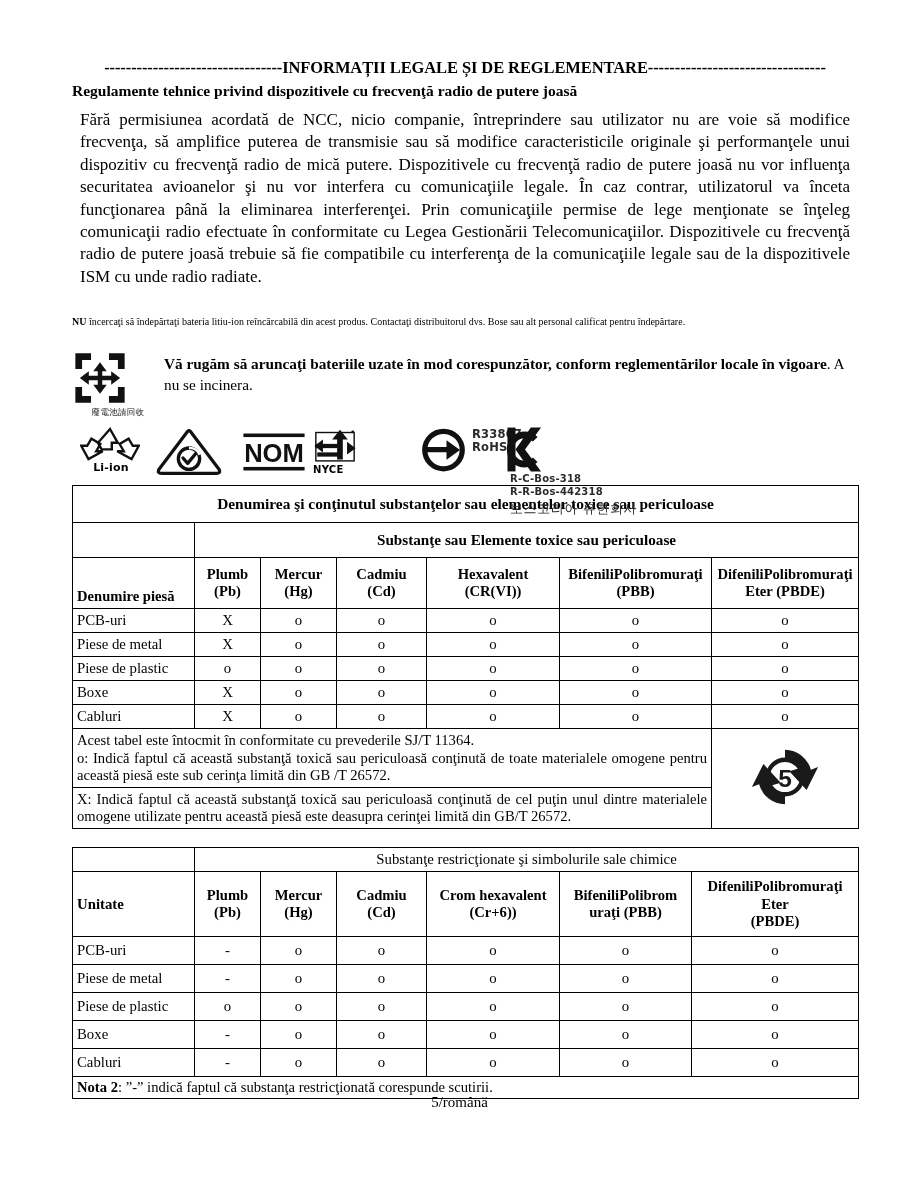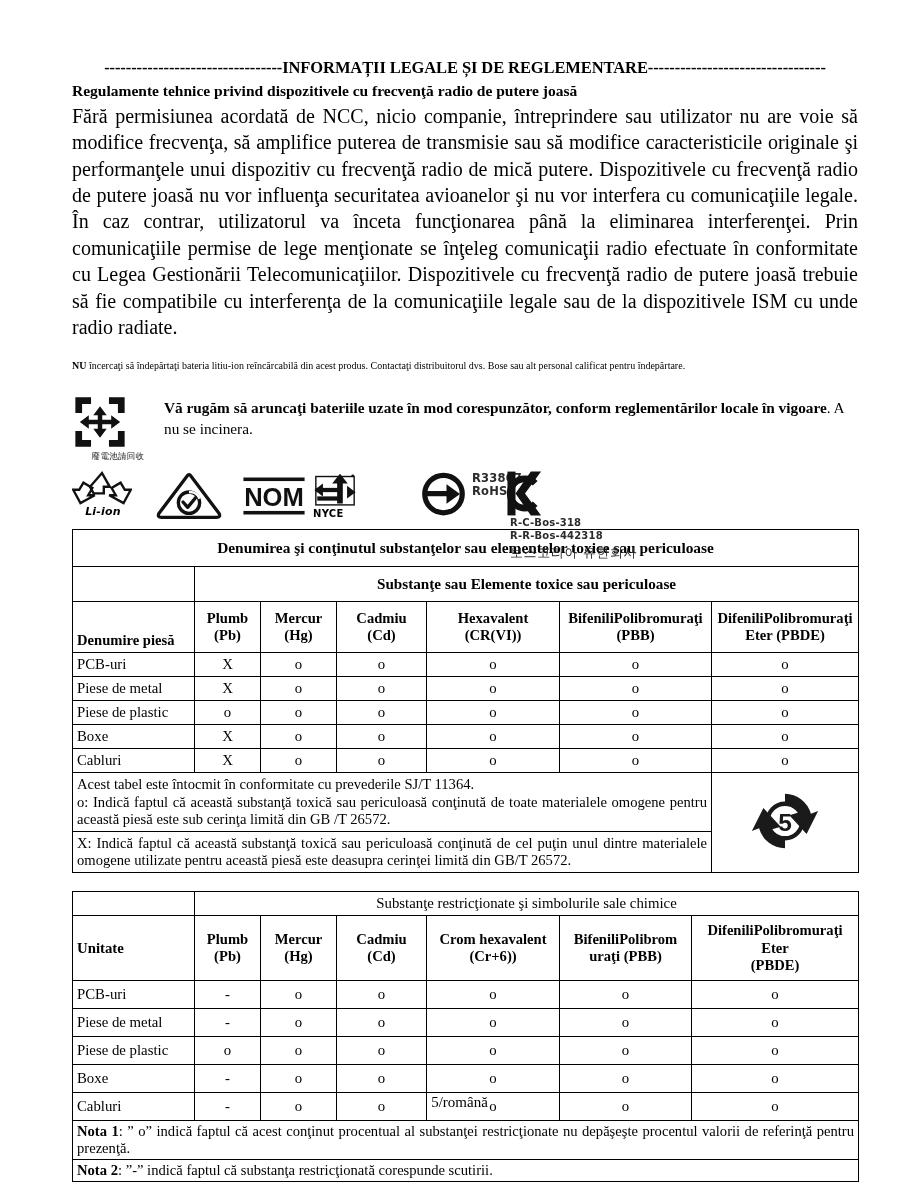--- a/index.html
+++ b/index.html
@@ -38,24 +38,24 @@
     margin: 0 0 2px 0;
     line-height: 1.25;
   }
   .subhead {
     font-size: 15.5px;
     font-weight: bold;
     margin: 0 0 2px 0;
     line-height: 1.3;
   }
   .body-para {
-    font-size: 20px;
+    font-size: 17px;
     text-align: justify;
     line-height: 1.32;
-    margin: 0;
+    margin: 8px;
     hyphens: none;
   }
   .para-gap { height: 19px; }
 
   .nu-para {
     font-size: 10px;
     text-align: left;
     line-height: 1.32;
     margin: 0;
   }
@@ -271,21 +271,21 @@
         </span>
         <div class="cn-caption">廢電池請回收</div>
       </div>
       <div class="batt-note">
         <b>Vă rugăm să aruncaţi bateriile uzate în mod corespunzător, conform reglementărilor locale în vigoare</b><span>. A nu se incinera.</span>
       </div>
     </div>
 
     <div class="logo-strip">
 
-      <div class="logo" style="left:0px; top:0px; width:62px;font-style:italic;">
+      <div class="logo" style="left:8px; top:0px; width:62px;">
         <span>
           <svg width="60" height="38" viewBox="0 0 100 62" aria-hidden="true">
             <g fill="none" stroke="#111" stroke-width="4">
               <path d="M50 6 L63 29 L53 29 L53 40 L36 40 L30 29 Z"></path>
               <path d="M14 56 L2 34 L12 34 L19 22 L34 31 L27 43 L38 43 Z"></path>
               <path d="M86 56 L98 34 L88 34 L81 22 L66 31 L73 43 L62 43 Z"></path>
             </g>
           </svg>
         </span>
         <div class="liion-label">Li-ion</div>
@@ -548,23 +548,20 @@
           <td class="t2-row t-left">Cabluri</td>
           <td class="t2-row t-center">-</td>
           <td class="t2-row t-center">o</td>
           <td class="t2-row t-center">o</td>
           <td class="t2-row t-center">o</td>
           <td class="t2-row t-center">o</td>
           <td class="t2-row t-center">o</td>
         </tr>
 
         <tr>
-          <td class="t2-note" colspan="7" style="height:36px;"><b class="bold">Nota 1</b><span>: ” o” indică faptul că acest conţinut procentual al substanţei restricţionate nu depăşeşte procentul valorii de referinţă pentru prezenţă.</span></td>
-        </tr>
-        <tr>
           <td class="t2-note" colspan="7" style="height:19px;"><b class="bold">Nota 2</b><span>: ”-” indică faptul că substanţa restricţionată corespunde scutirii.</span></td>
         </tr>
       </tbody>
     </table>
 
   </div>
 
   <div class="footer">5/română</div>
 </div>
 

